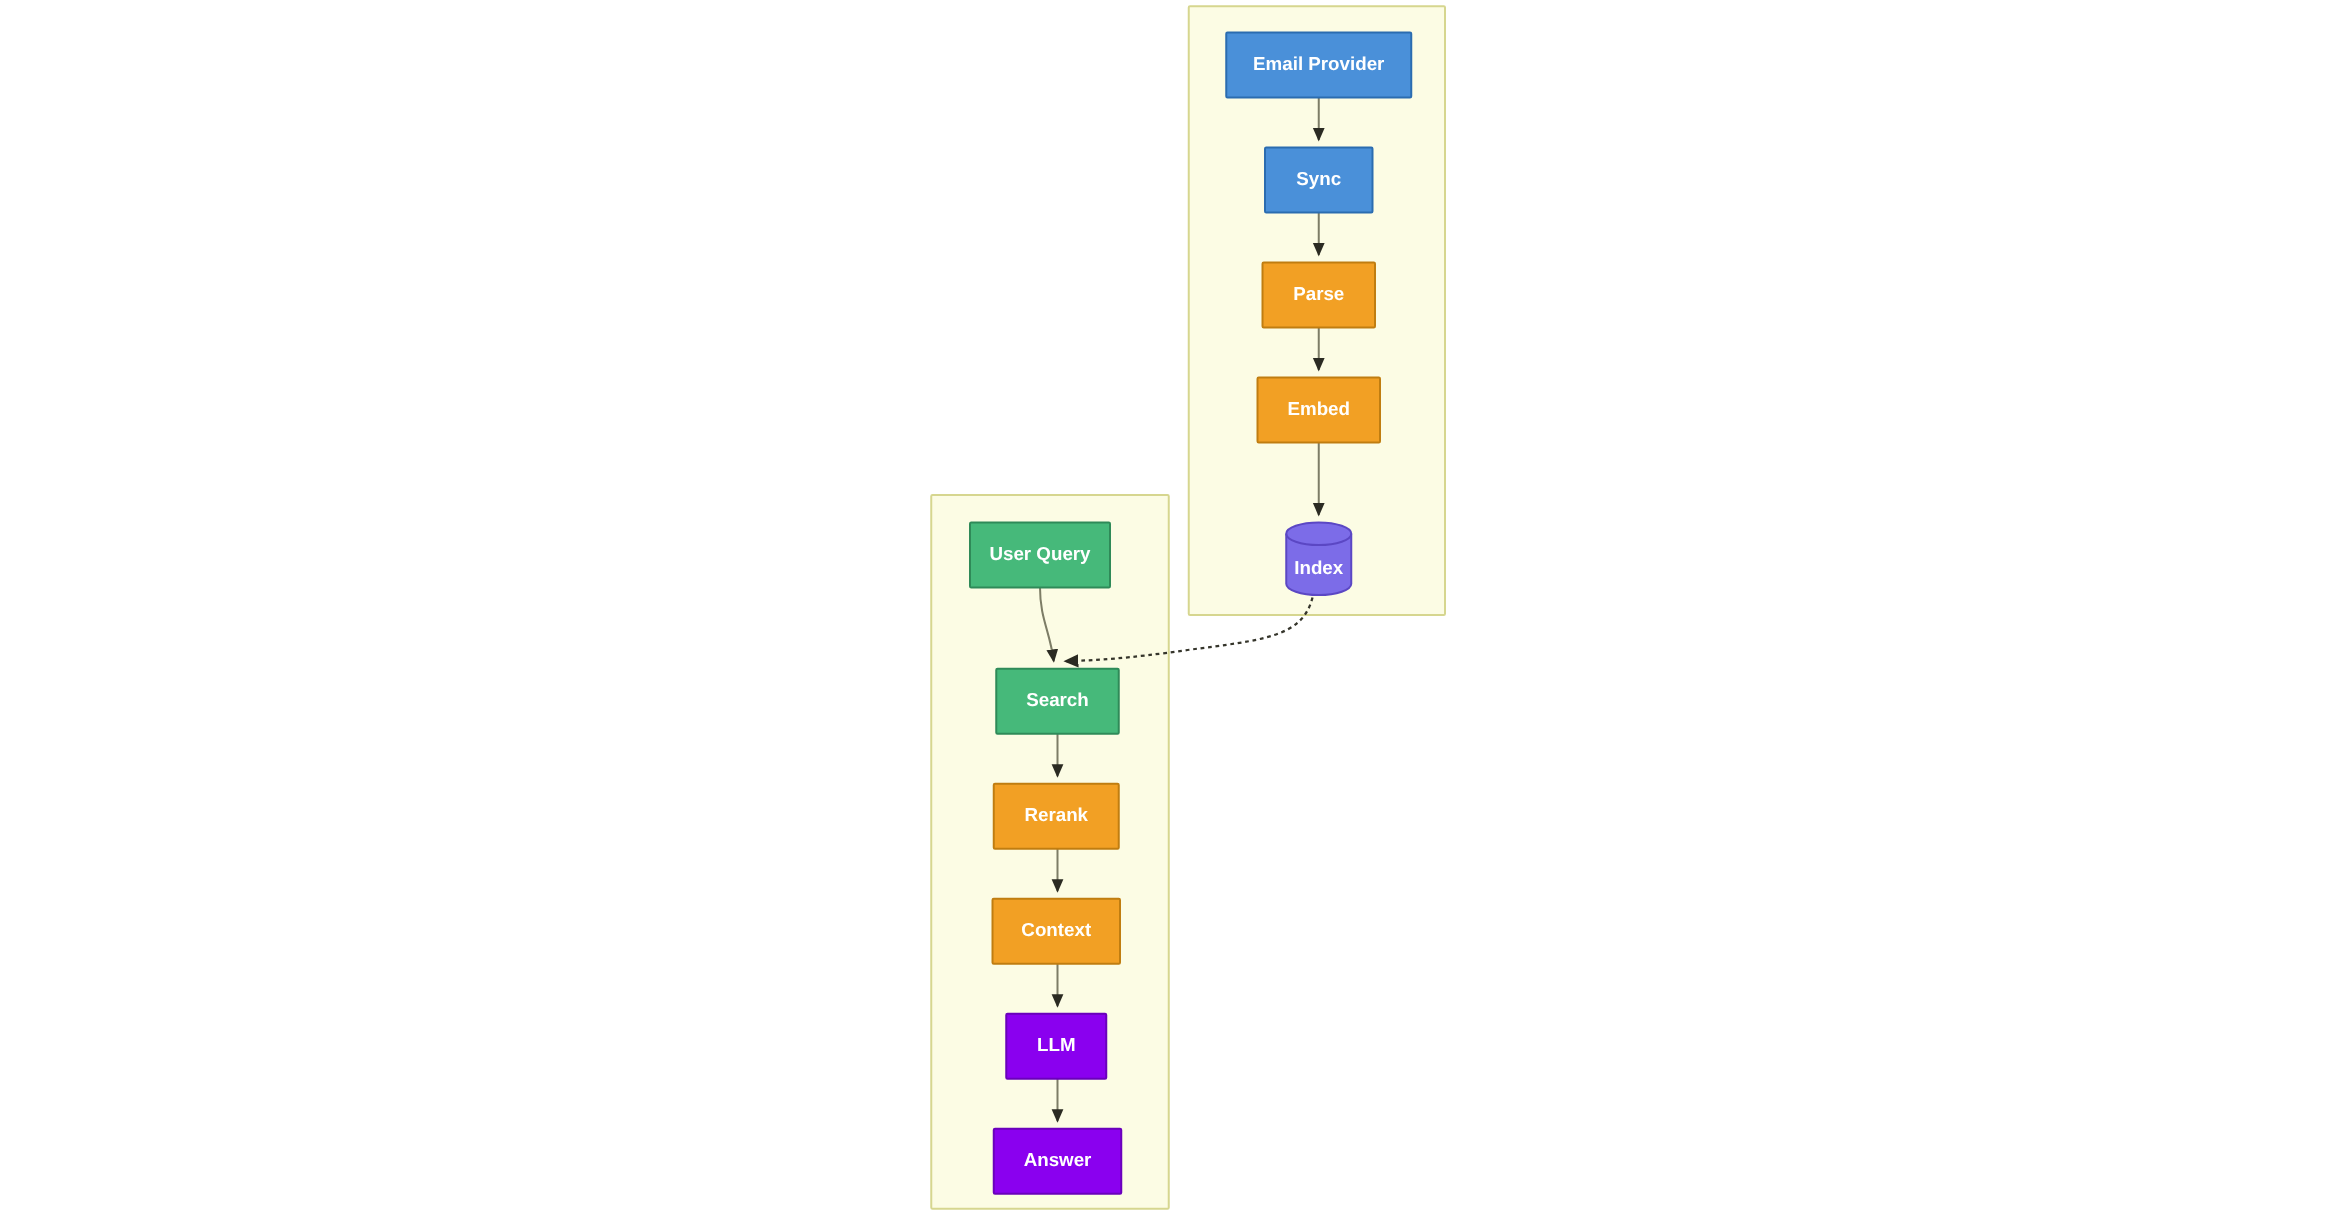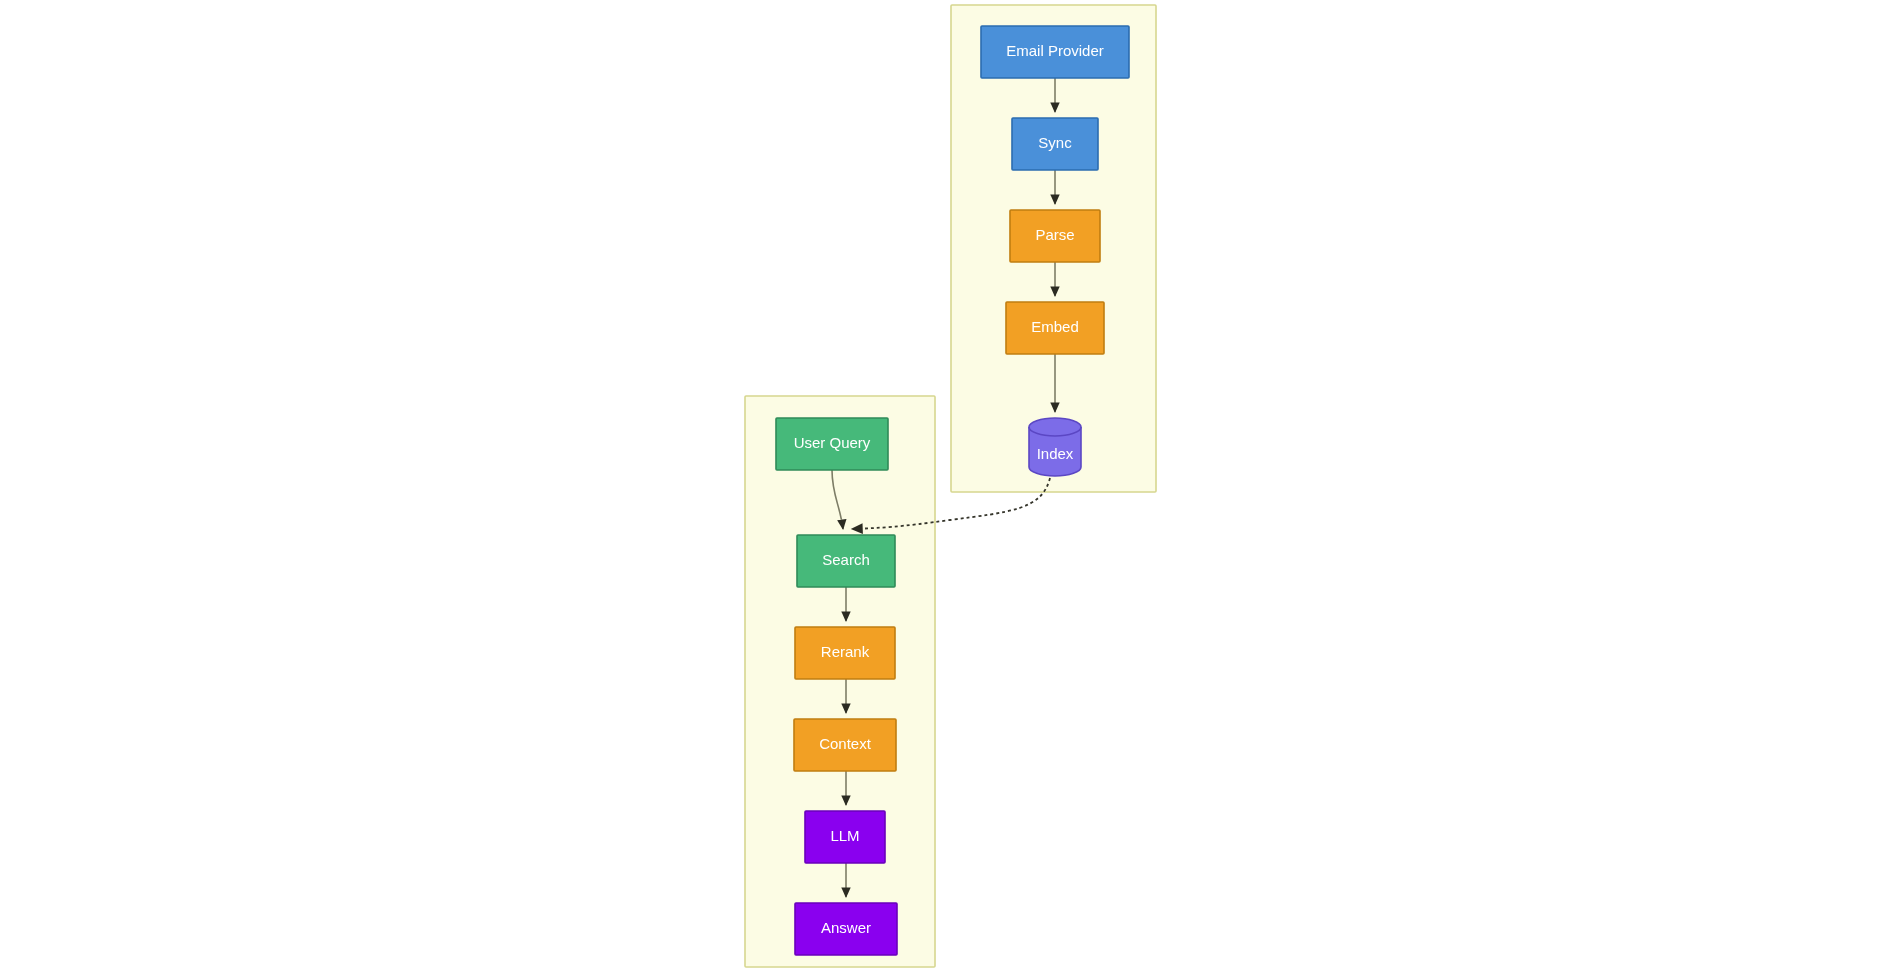--- a/index.html
+++ b/index.html
@@ -13,20 +13,21 @@
     position: relative;
     overflow: hidden;
     font-family: "Liberation Sans", sans-serif;
   }
   #diagram-root {
     position: absolute;
     left: 0;
     top: 0;
     width: 1880px;
     height: 974px;
+    font-weight: bold;
   }
   svg.flow {
     display: block;
     width: 1880px;
     height: 974px;
   }
   .node-label {
     fill: #ffffff;
     font-family: "Liberation Sans", sans-serif;
     font-size: 15px;

